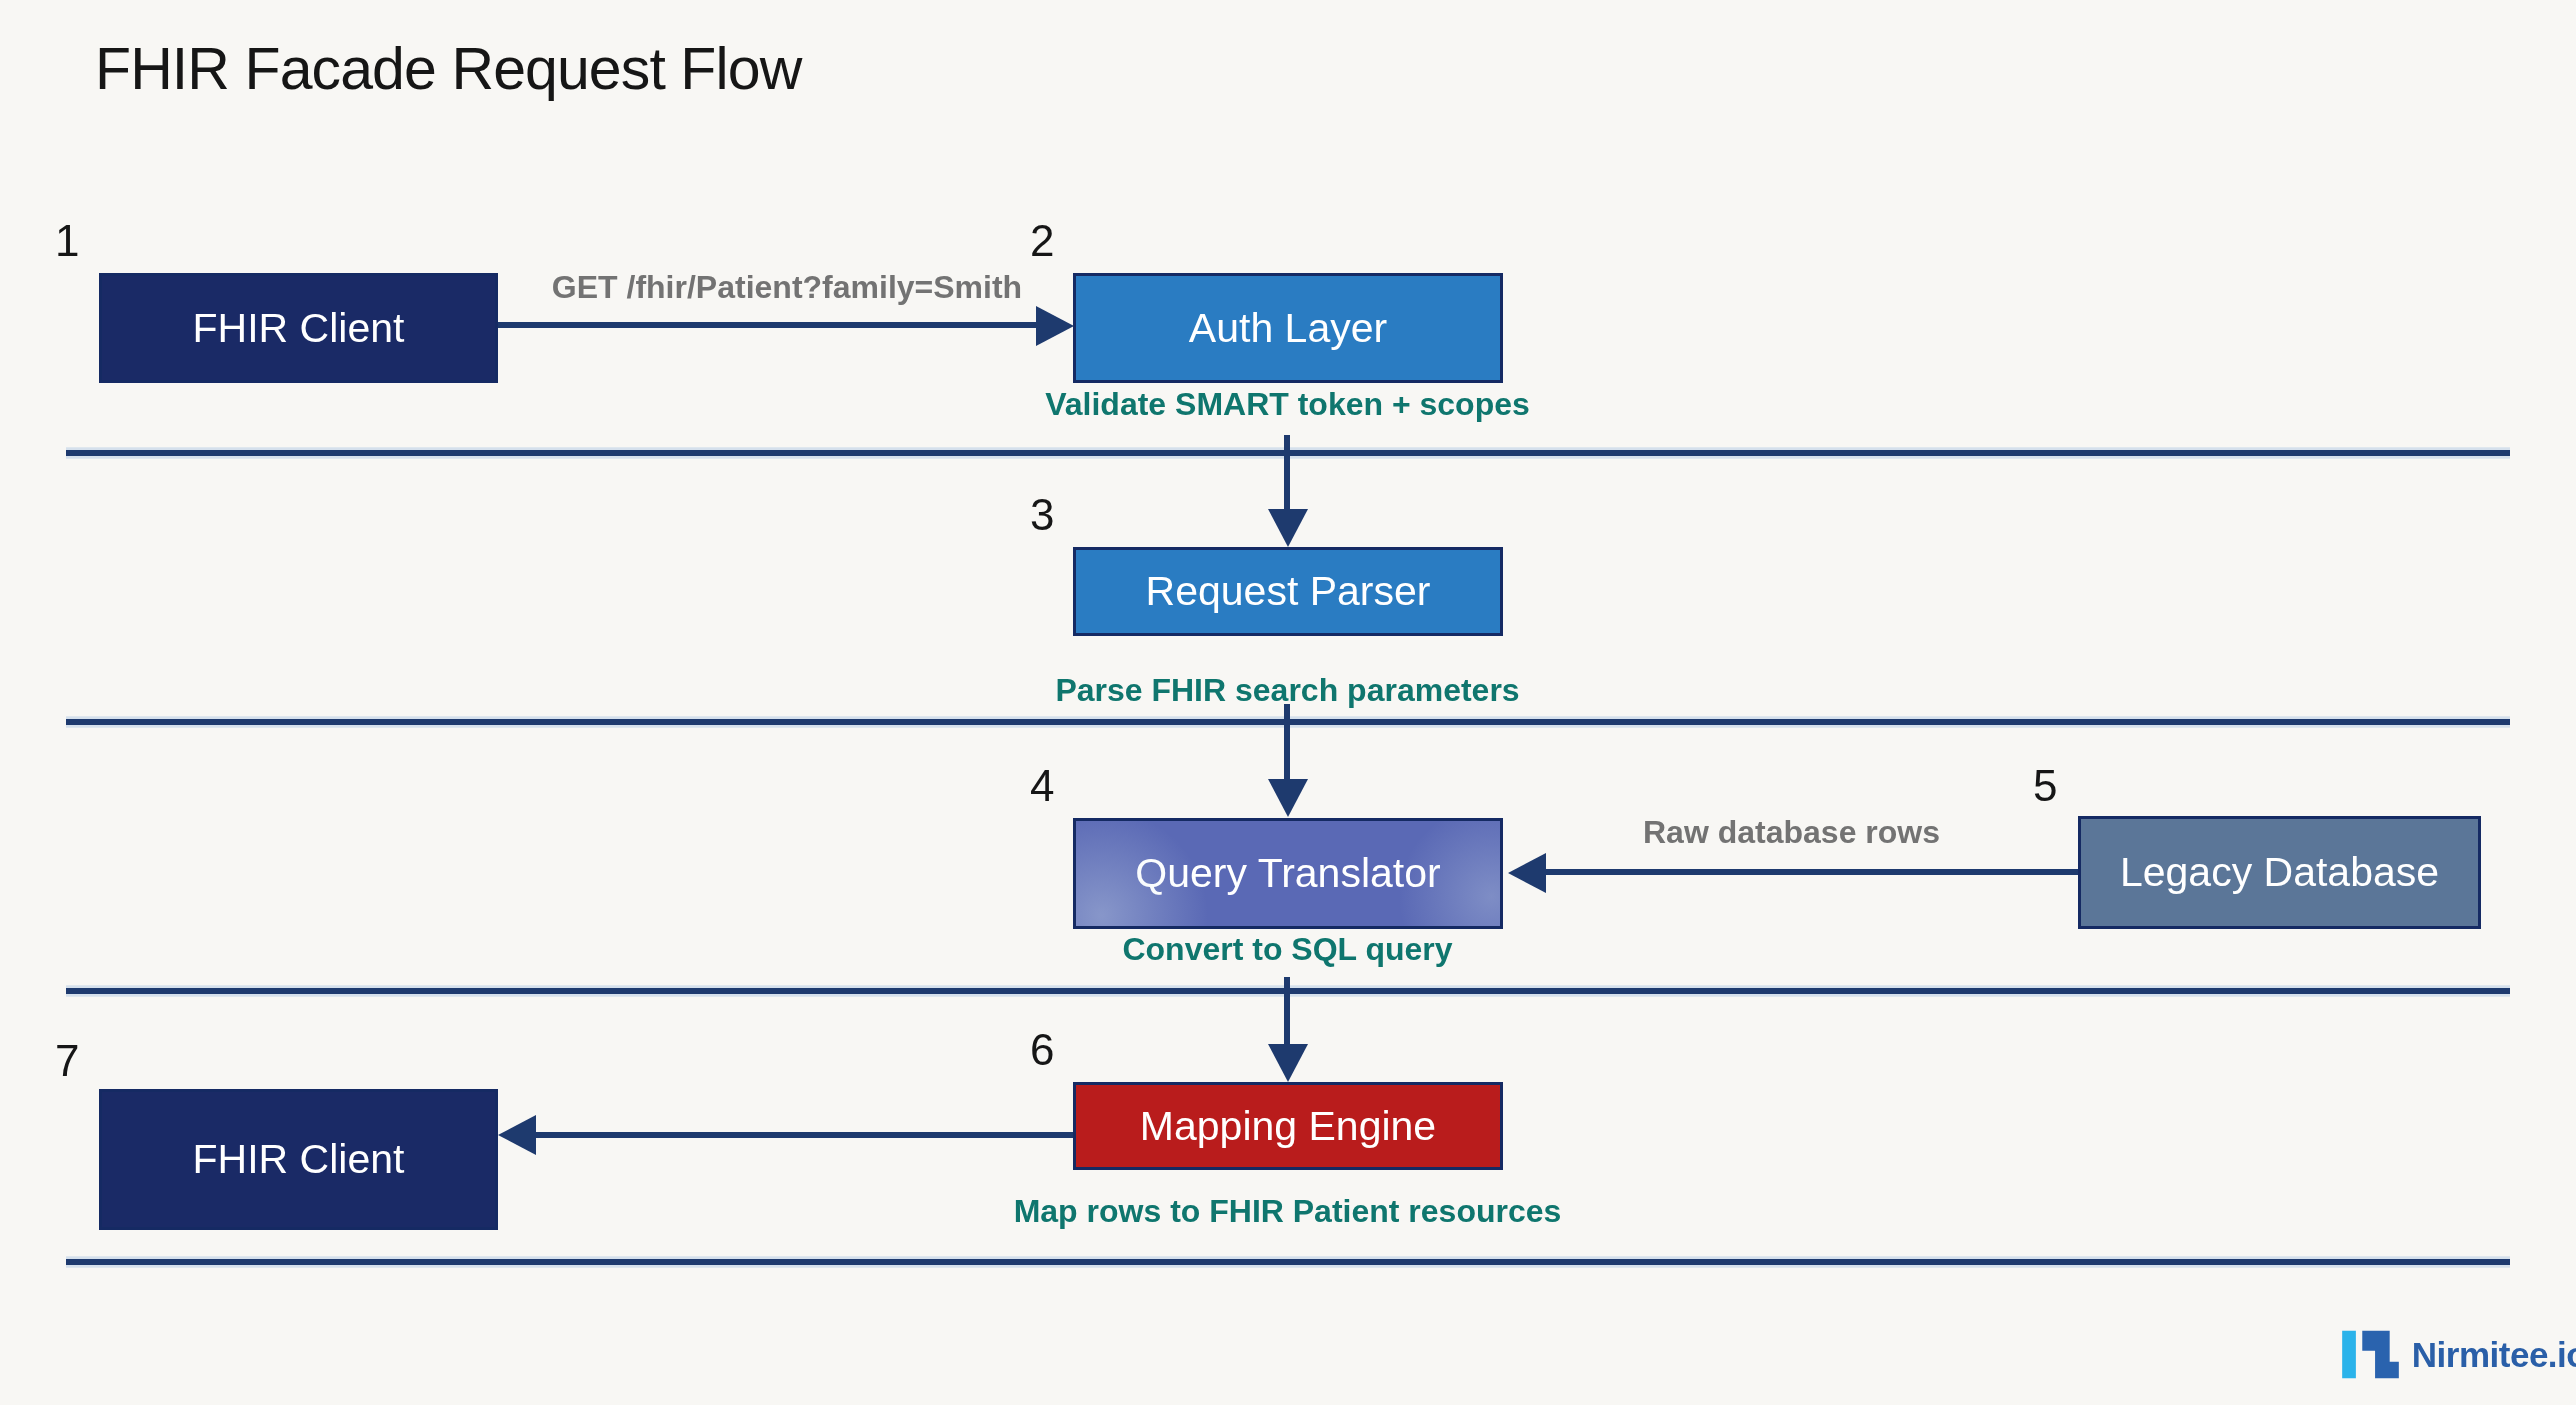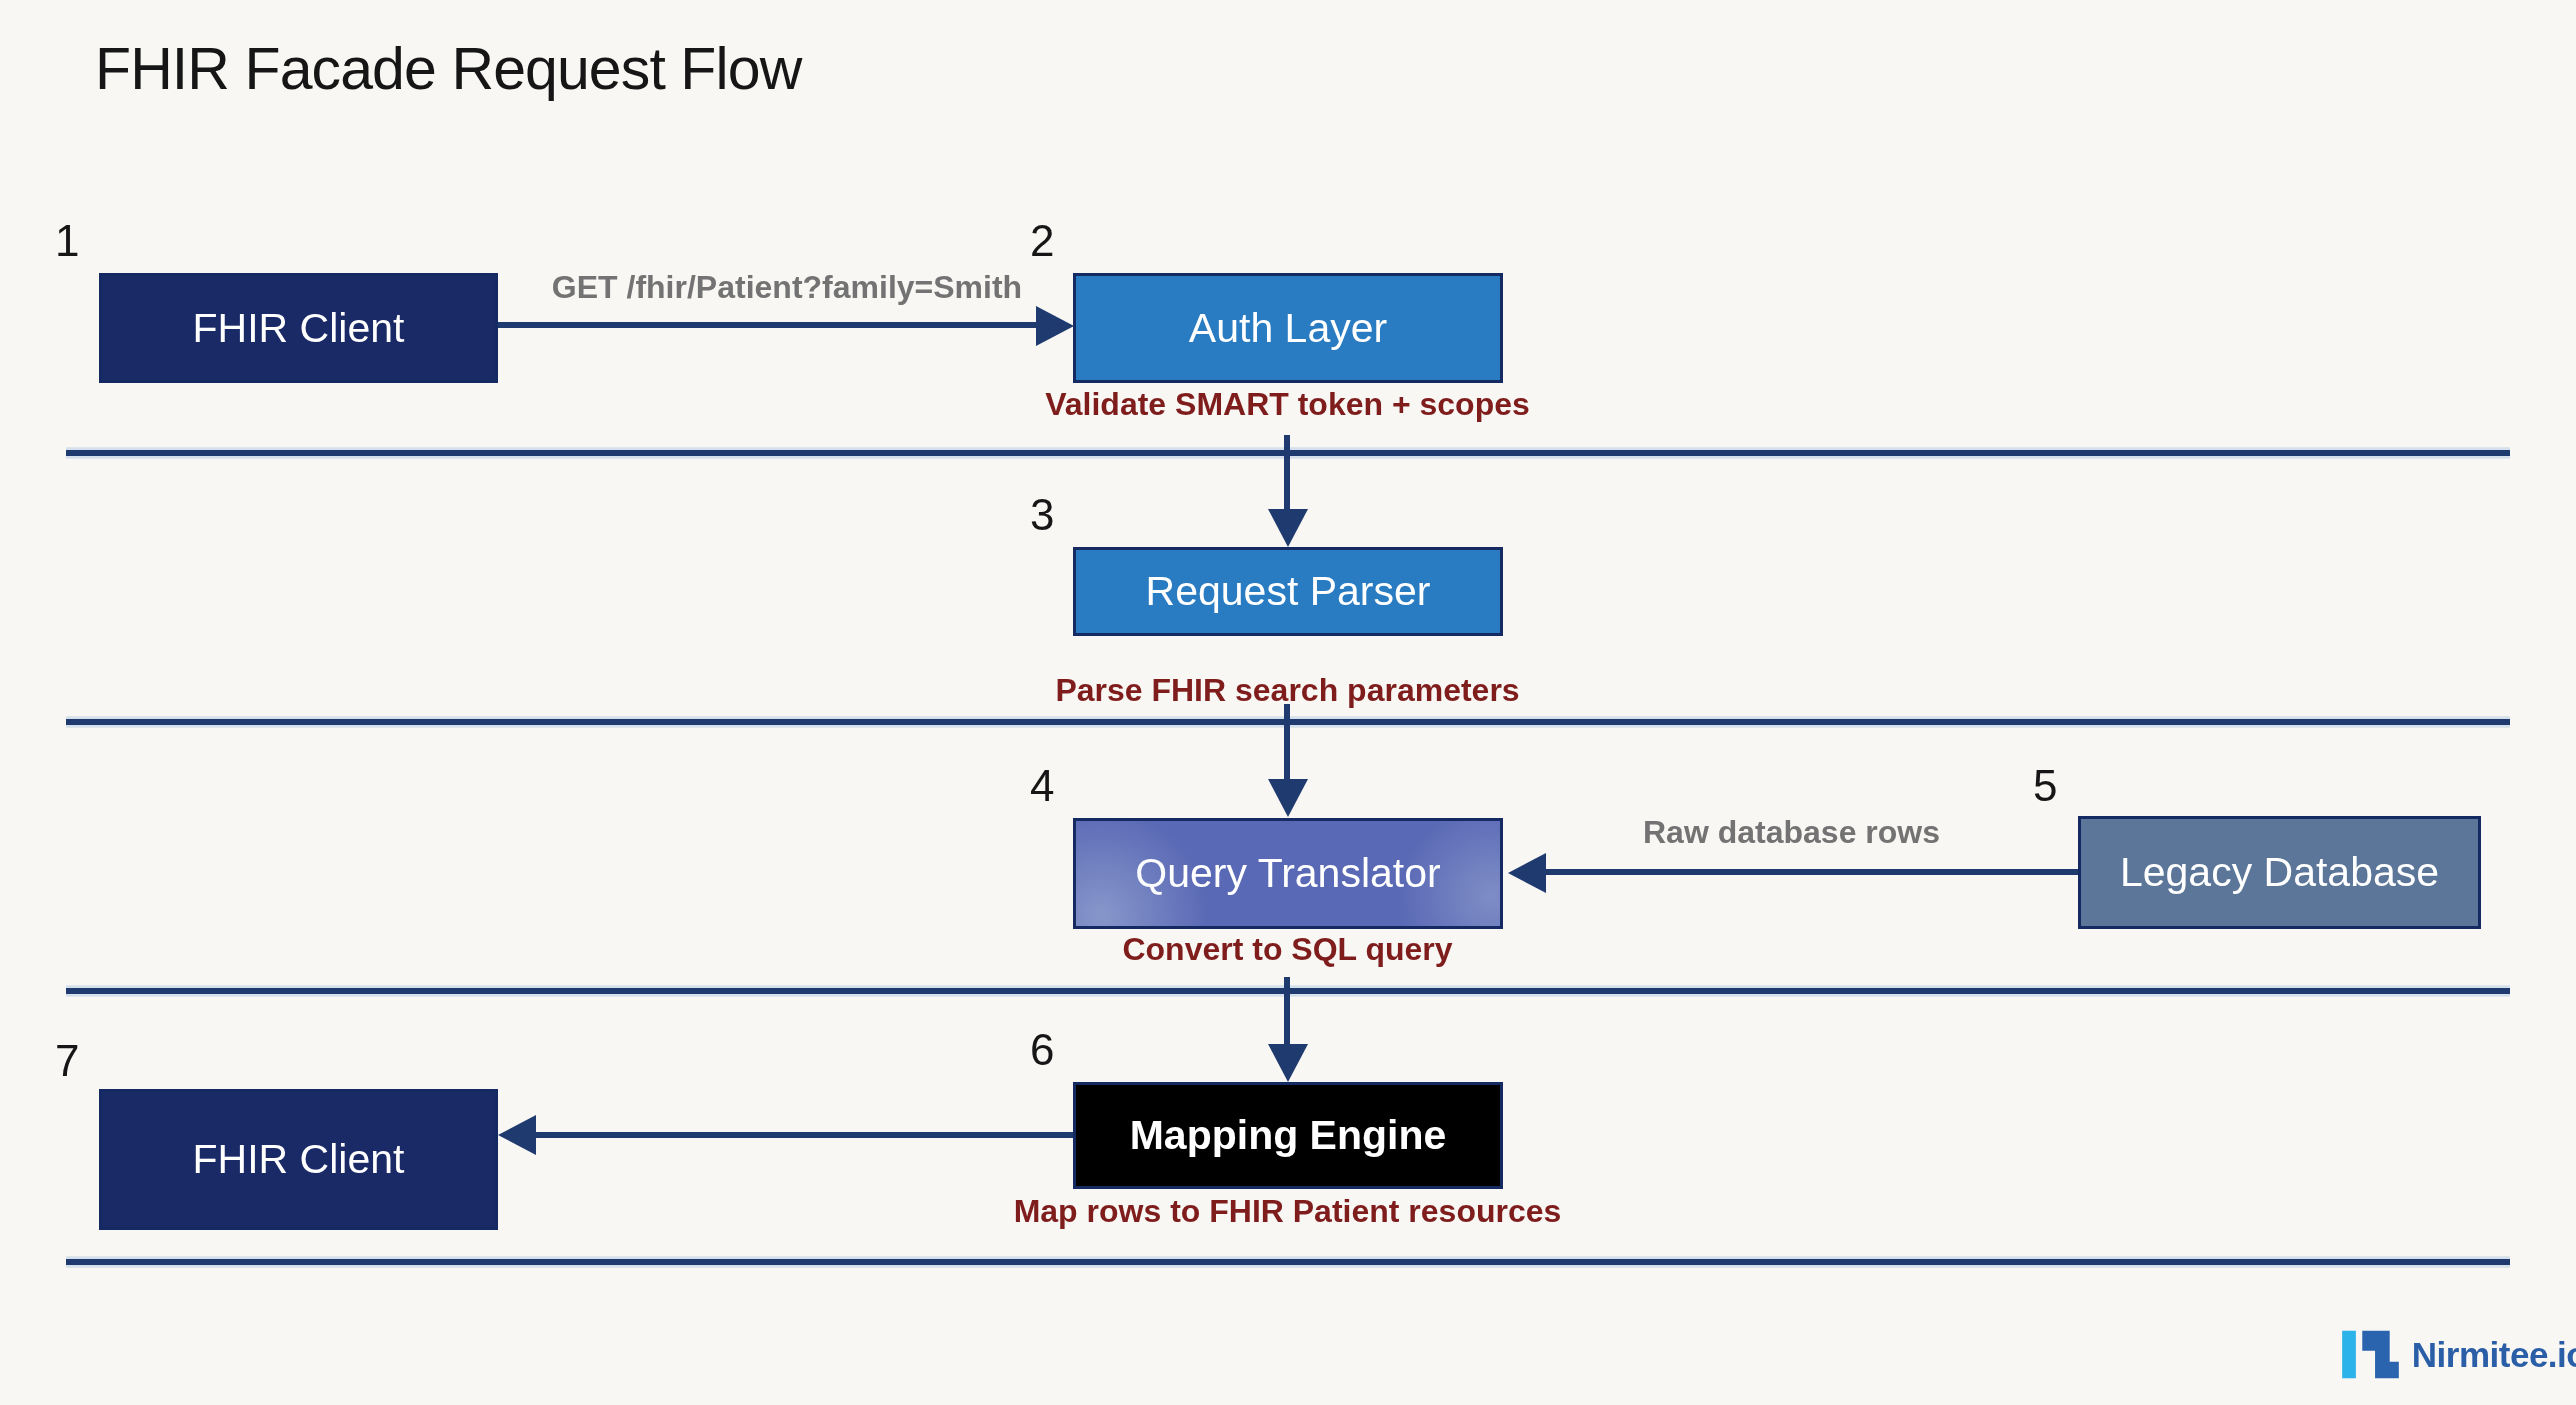--- a/index.html
+++ b/index.html
@@ -40,27 +40,27 @@
   .node-auth       { left: 1073px; top: 273px;  width: 430px; height: 110px; background: #2a7cc2; }
   .node-parser     { left: 1073px; top: 547px;  width: 430px; height: 89px; background: #2a7cc2; }
   .node-translator { left: 1073px; top: 818px;  width: 430px; height: 111px; background: #5a69b5; position: absolute; }
   .node-translator::after {
     content: ""; position: absolute; inset: 0; pointer-events: none;
     background:
       radial-gradient(circle at 6% 90%, rgba(220,235,240,0.35), transparent 26%),
       radial-gradient(circle at 98% 72%, rgba(220,235,240,0.28), transparent 22%);
   }
   .node-legacy     { left: 2078px; top: 816px;  width: 403px; height: 113px; background: #5b7698; }
-  .node-mapping    { left: 1073px; top: 1082px; width: 430px; height: 107px; background: #000000; font-weight: bold; }
+  .node-mapping    { left: 1073px; top: 1082px; width: 430px; height: 88px; background: #b91c1c; }
   .node-client-2   { left: 99px;  top: 1089px; width: 399px; height: 141px; background: #1a2a66; }
 
   
   .caption {
     position: absolute; left: 876px; width: 823px;
-    text-align: center; font-size: 32px; font-weight: 600; color: #7f1d1d;
+    text-align: center; font-size: 32px; font-weight: 600; color: #0f766e;
   }
   .caption-auth    { top: 386px; }
   .caption-parser  { top: 659px; margin-top: 13px; }
   .caption-translator { top: 931px; }
   .caption-mapping { top: 1193px; }
 
   
   .edge-label {
     position: absolute; text-align: center;
     font-size: 32px; font-weight: 600; color: #737373;

